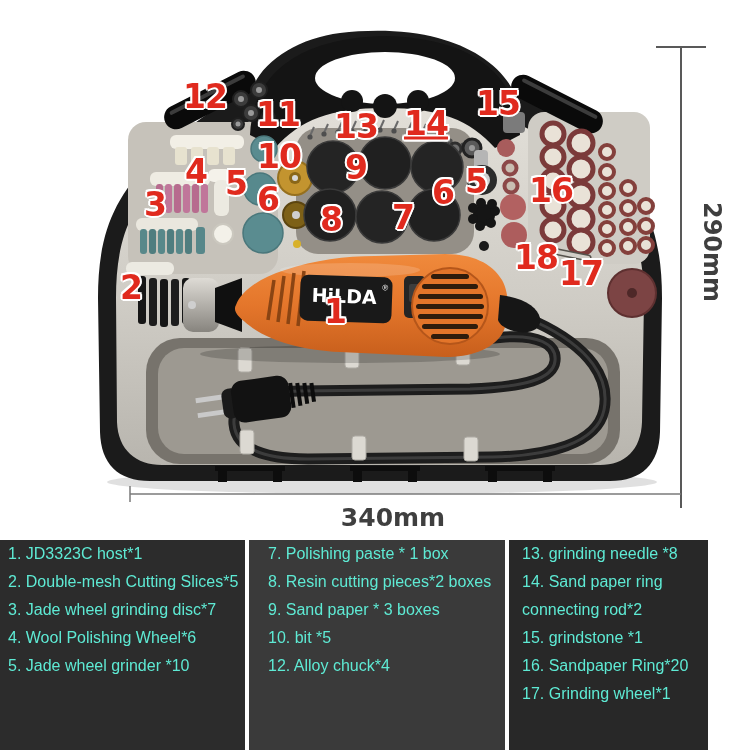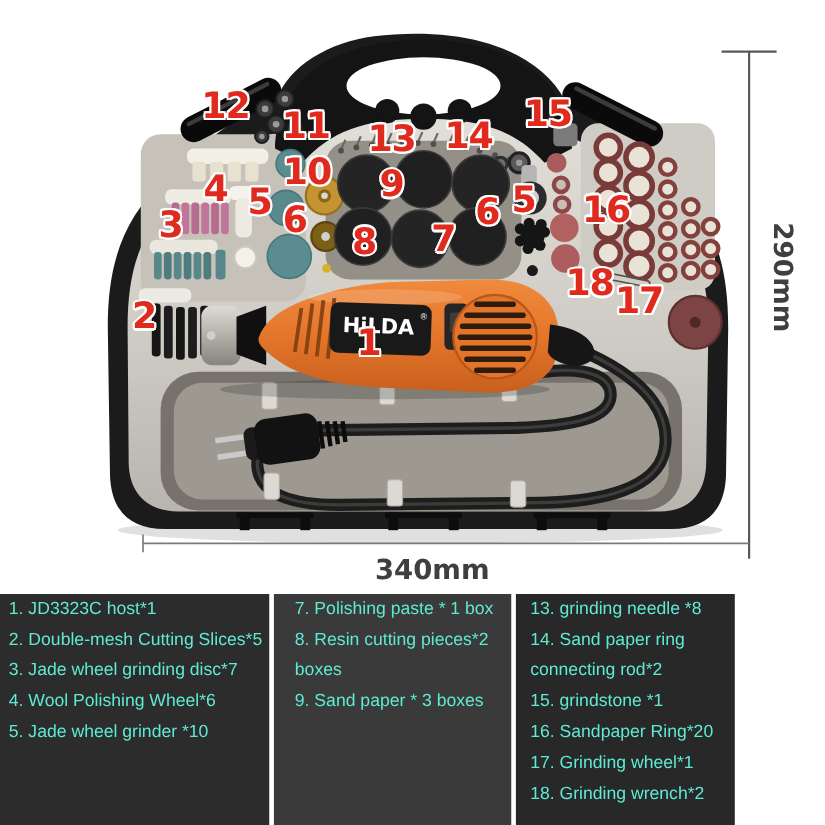--- a/index.html
+++ b/index.html
@@ -20,21 +20,21 @@
       1.6px 1.6px 0 #fff, -1.6px 1.6px 0 #fff, 1.6px -1.6px 0 #fff, -1.6px -1.6px 0 #fff;
     pointer-events:none; white-space:nowrap;
   }
 
   
   .parts-panel { position:absolute; left:0; top:540px; width:750px; height:210px; display:flex; }
   .parts-col { height:100%; color:#5eead4; font-size:16px; line-height:28px; }
   .parts-col .item { padding-right:4px; }
   .col-1 { width:245px; background:#2c2c2c; padding-left:8px; }
   .div-bar { width:4px; height:100%; background:#ffffff; }
-  .col-2 { width:216px; background:#3a3a3a; padding-left:19px; }
+  .col-2 { width:256px; background:#3a3a3a; padding-left:19px; }
   .col-3 { width:199px; background:#282828; padding-left:13px; }
 </style>
 </head>
 <body>
 
 <div class="stage">
 
   <div class="photo">
     <svg width="750" height="540" viewBox="0 0 750 540">
       <defs>
@@ -363,21 +363,21 @@
         <div class="callout" style="left: 196px; top: 171px;">4</div>
         <div class="callout" style="left: 236px; top: 183px;">5</div>
         <div class="callout" style="left: 268px; top: 199px;">6</div>
         <div class="callout" style="left: 403px; top: 217px;">7</div>
         <div class="callout" style="left: 331px; top: 219px;">8</div>
         <div class="callout" style="left: 356px; top: 167px;">9</div>
         <div class="callout" style="left: 279px; top: 156px;">10</div>
         <div class="callout" style="left: 278px; top: 114px;">11</div>
         <div class="callout" style="left: 205px; top: 96px;">12</div>
         <div class="callout" style="left: 356px; top: 126px;">13</div>
-        <div class="callout" style="left: 426px; top: 123px;">14</div>
+        <div class="callout" style="left: 426px; top: 123px; text-decoration: underline;">14</div>
         <div class="callout" style="left: 498px; top: 103px;">15</div>
         <div class="callout" style="left: 476px; top: 181px;">5</div>
         <div class="callout" style="left: 443px; top: 192px;">6</div>
         <div class="callout" style="left: 551px; top: 190px;">16</div>
         <div class="callout" style="left: 536px; top: 257px; text-align: right;">18</div>
         <div class="callout" style="left: 581px; top: 273px;">17</div>
       </div>
   </div>
 
   <div class="parts-panel">
@@ -386,25 +386,26 @@
         <div class="item">2. Double-mesh Cutting Slices*5</div>
         <div class="item">3. Jade wheel grinding disc*7</div>
         <div class="item">4. Wool Polishing Wheel*6</div>
         <div class="item">5. Jade wheel grinder *10</div>
       </div>
     <div class="div-bar"></div>
     <div class="parts-col col-2">
         <div class="item">7. Polishing paste * 1 box</div>
         <div class="item">8. Resin cutting pieces*2 boxes</div>
         <div class="item">9. Sand paper * 3 boxes</div>
+        <div class="item">10. bit *5</div>
+        <div class="item">12. Alloy chuck*4</div>
       </div>
     <div class="div-bar"></div>
     <div class="parts-col col-3">
         <div class="item">13. grinding needle *8</div>
         <div class="item">14. Sand paper ring connecting rod*2</div>
         <div class="item">15. grindstone *1</div>
         <div class="item">16. Sandpaper Ring*20</div>
         <div class="item">17. Grinding wheel*1</div>
-        <div class="item">18. Grinding wrench*2</div>
       </div>
   </div>
 
 </div>
 
 </body></html>

